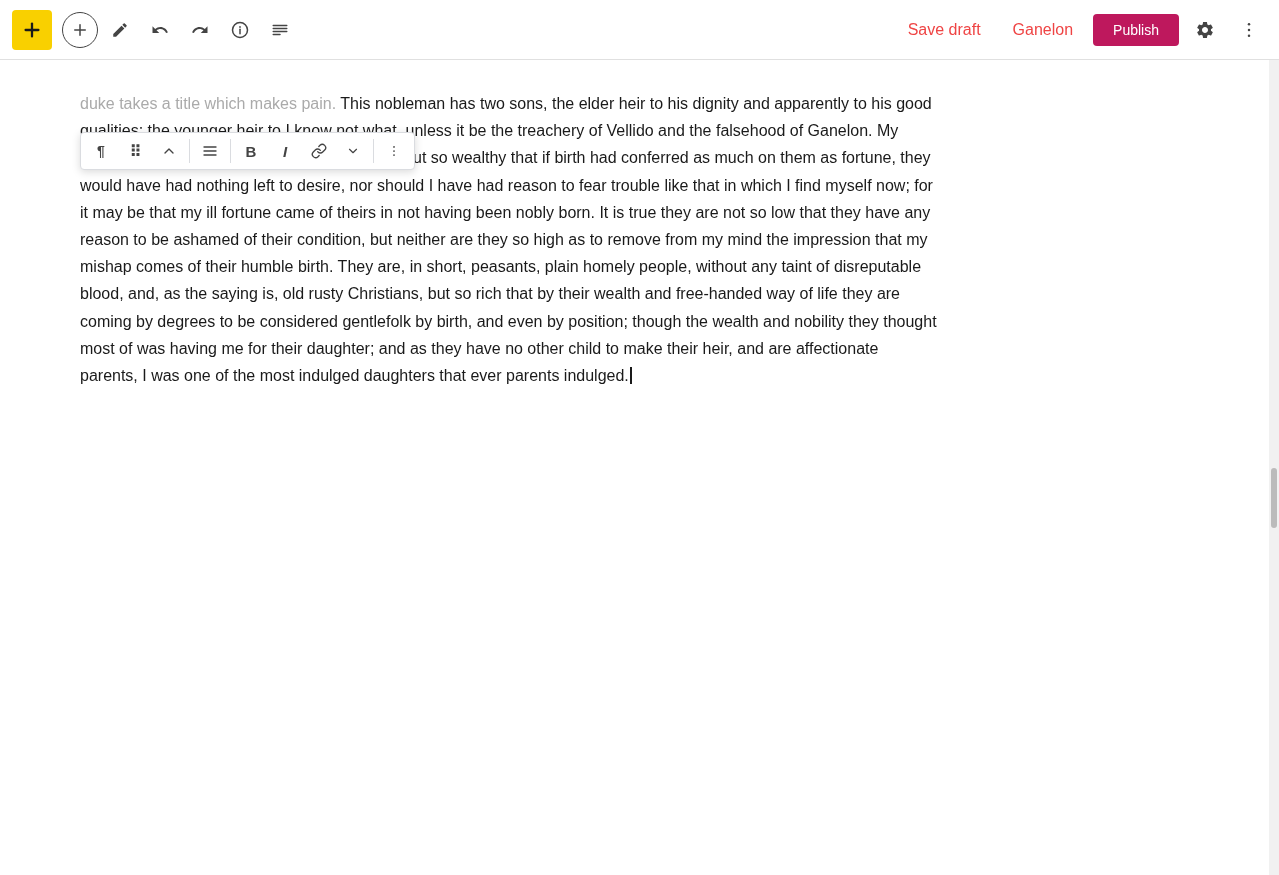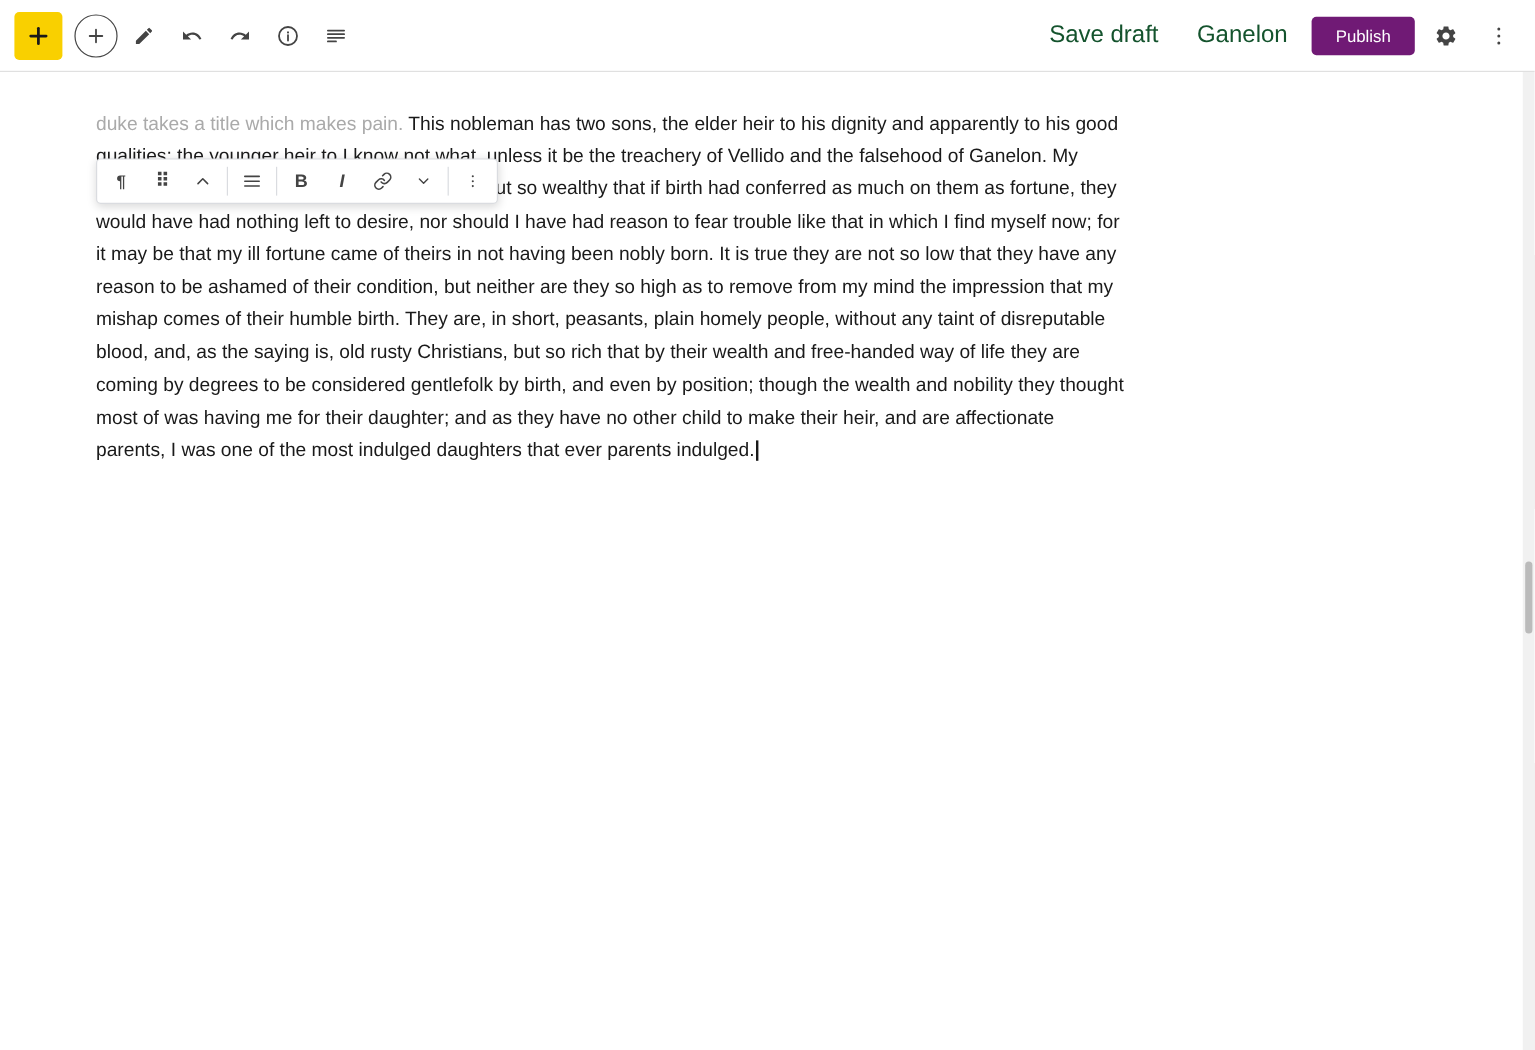--- a/index.html
+++ b/index.html
@@ -69,28 +69,28 @@
     .right-actions {
       display: flex;
       align-items: center;
       gap: 8px;
     }
 
     .btn-text {
       border: none;
       background: transparent;
       cursor: pointer;
-      font-size: 20px;
-      color: #14532d;
+      font-size: 16px;
+      color: #ef4444;
       padding: 8px 12px;
       border-radius: 4px;
     }
 
     .btn-publish {
-      background: #701a75;
+      background: #be185d;
       color: #fff;
       border: none;
       border-radius: 4px;
       padding: 8px 20px;
       font-size: 14px;
       font-weight: 500;
       cursor: pointer;
     }
 
     .icon-btn-sm {

